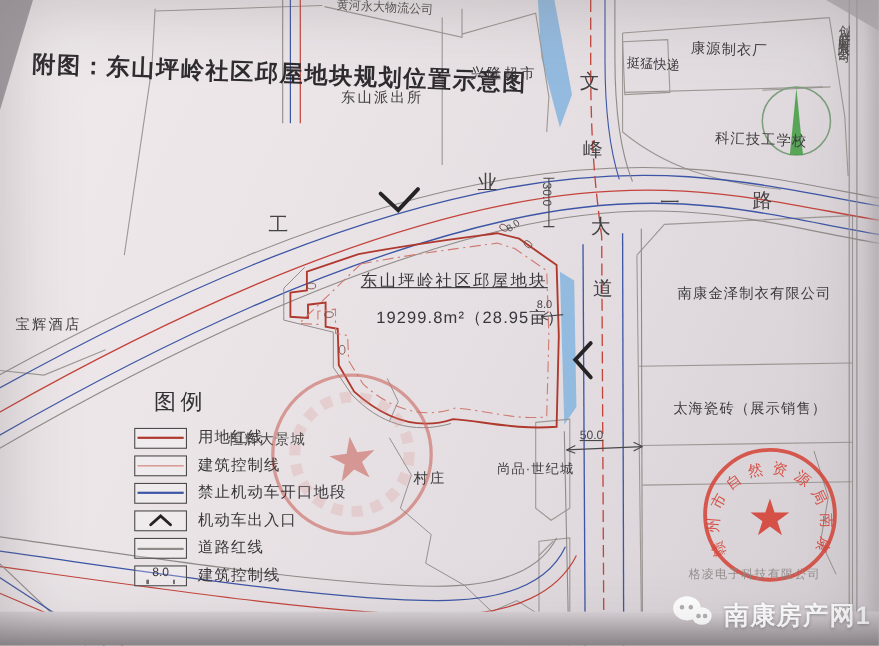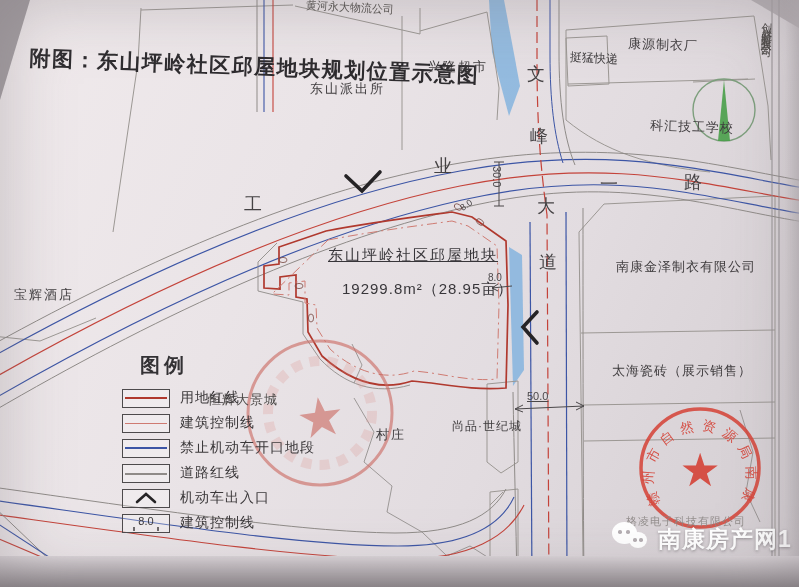--- a/index.html
+++ b/index.html
@@ -20,31 +20,31 @@
   .t12{font-size:12px;} .t13{font-size:13px;} .t11{font-size:11px;}
   #title{position:absolute;left:30px;top:44px;font-size:21px;font-weight:bold;color:#2e2c2f;
     letter-spacing:1.5px;transform:rotate(2.2deg);transform-origin:left top;}
   .roadchar{position:absolute;font-size:18px;color:#454244;letter-spacing:0;}
   .vtext{writing-mode:vertical-rl;letter-spacing:3px;}
   #parcel-name{position:absolute;left:328px;top:246px;font-size:15px;letter-spacing:2px;color:#38363a;text-decoration:underline;}
   #parcel-area{position:absolute;left:342px;top:280px;font-size:15px;color:#38363a;letter-spacing:1px;}
   .dim{position:absolute;font-size:10px;color:#4a4749;}
   
   #legend{position:absolute;left:122px;top:352px;width:240px;}
-  #legend-title{font-size:20px;font-weight:bold;letter-spacing:4px;color:#333134;margin:0 0 10px 18px;}
+  #legend-title{font-size:20px;font-weight:normal;letter-spacing:4px;color:#333134;margin:0 0 10px 18px;}
   .lg-row{display:flex;align-items:center;height:18px;margin-bottom:7px;}
   .sw{width:46px;height:17px;border:1.4px solid #4d4a4c;position:relative;flex:none;background:rgba(255,255,255,.25);}
   .sw .ln{position:absolute;left:2px;right:2px;top:50%;}
   .lg-label{margin-left:10px;font-size:14px;letter-spacing:1px;color:#3b383a;}
   .sw .dimtxt{position:absolute;left:0;right:0;top:0;text-align:center;font-size:11px;color:#3b383a;}
   .sw .ticks{position:absolute;left:10px;right:10px;bottom:1px;height:4px;
     background:linear-gradient(90deg,#4d4a4c 0 2px,transparent 2px calc(100% - 2px),#4d4a4c calc(100% - 2px));opacity:.8;}
   
   #underlay-co{position:absolute;left:626px;top:514px;font-size:11px;color:#8d8886;letter-spacing:1px;opacity:.9;}
-  #watermark{position:absolute;left:612px;top:522px;display:flex;align-items:center;}
+  #watermark{position:absolute;left:612px;top:542px;display:flex;align-items:center;}
   #wm-icon{position:relative;width:40px;height:34px;flex:none;}
   .bub{position:absolute;background:#fff;border-radius:50%;}
   .b1{left:0;top:0;width:25px;height:22px;}
   .b2{left:17px;top:10px;width:18px;height:16px;}
   .eye{position:absolute;background:#b4aeb2;border-radius:50%;width:3.5px;height:3.5px;}
   #wm-text{color:#fff;font-size:23px;font-weight:bold;margin-left:6px;text-shadow:0 1px 3px rgba(60,55,60,.45);letter-spacing:1px;}
 </style>
 </head>
 <body>
 
@@ -226,34 +226,34 @@
       <div class="lg-label">建筑控制线</div>
     </div>
     <div class="lg-row">
       <div class="sw">
           <div class="ln" style="border-top:2.5px solid #3c55a5;margin-top:-1px;"></div>
         </div>
       <div class="lg-label">禁止机动车开口地段</div>
     </div>
     <div class="lg-row">
       <div class="sw">
-          <div class="ln" style="border-top:2px solid #8f8b88;"></div>
-        </div>
-      <div class="lg-label">道路红线</div>
-    </div>
-    <div class="lg-row">
-      <div class="sw">
         <svg width="46" height="17" viewBox="0 0 46 17" style="position:absolute;left:0;top:0;">
           <path d="M 14,12 L 23,4 L 32,12" stroke="#252325" stroke-width="2.6" fill="none" stroke-linecap="round"></path>
         </svg>
       </div>
       <div class="lg-label">机动车出入口</div>
     </div>
     <div class="lg-row">
       <div class="sw">
+          <div class="ln" style="border-top:2px solid #8f8b88;"></div>
+        </div>
+      <div class="lg-label">道路红线</div>
+    </div>
+    <div class="lg-row">
+      <div class="sw">
         <span class="dimtxt">8.0</span>
         <div class="ticks"></div>
       </div>
       <div class="lg-label">建筑控制线</div>
     </div>
   </div>
 
   <div id="underlay-co">格凌电子科技有限公司</div>
 
   <div id="watermark">

